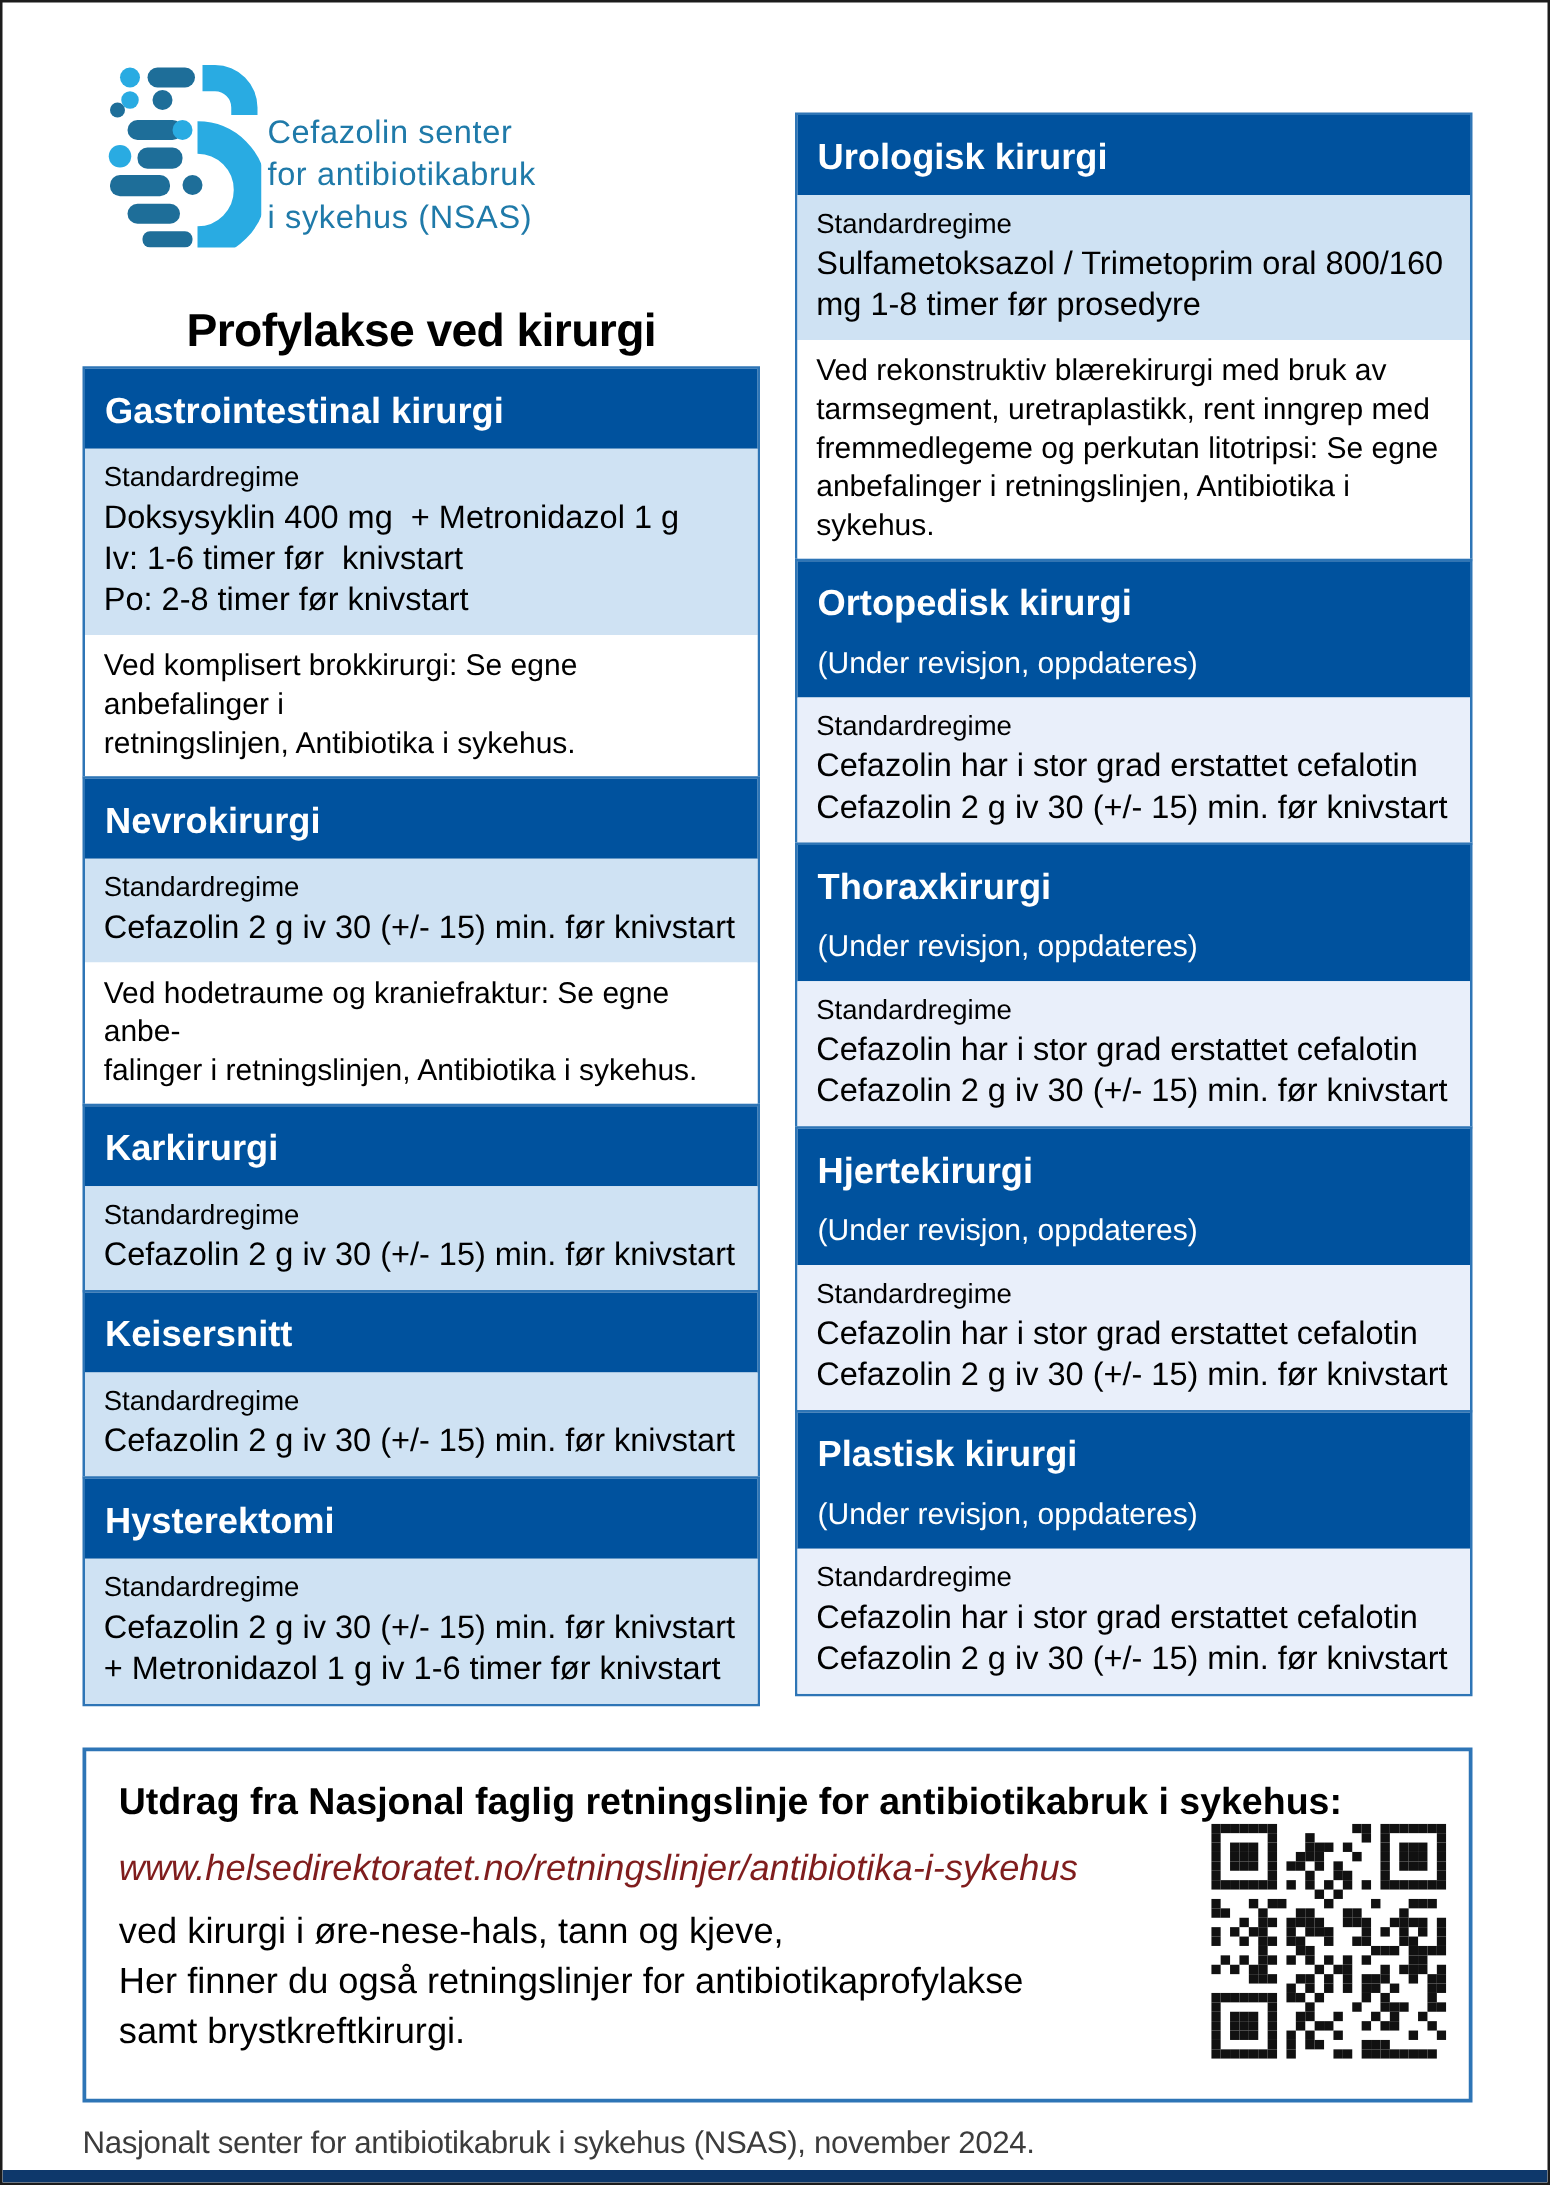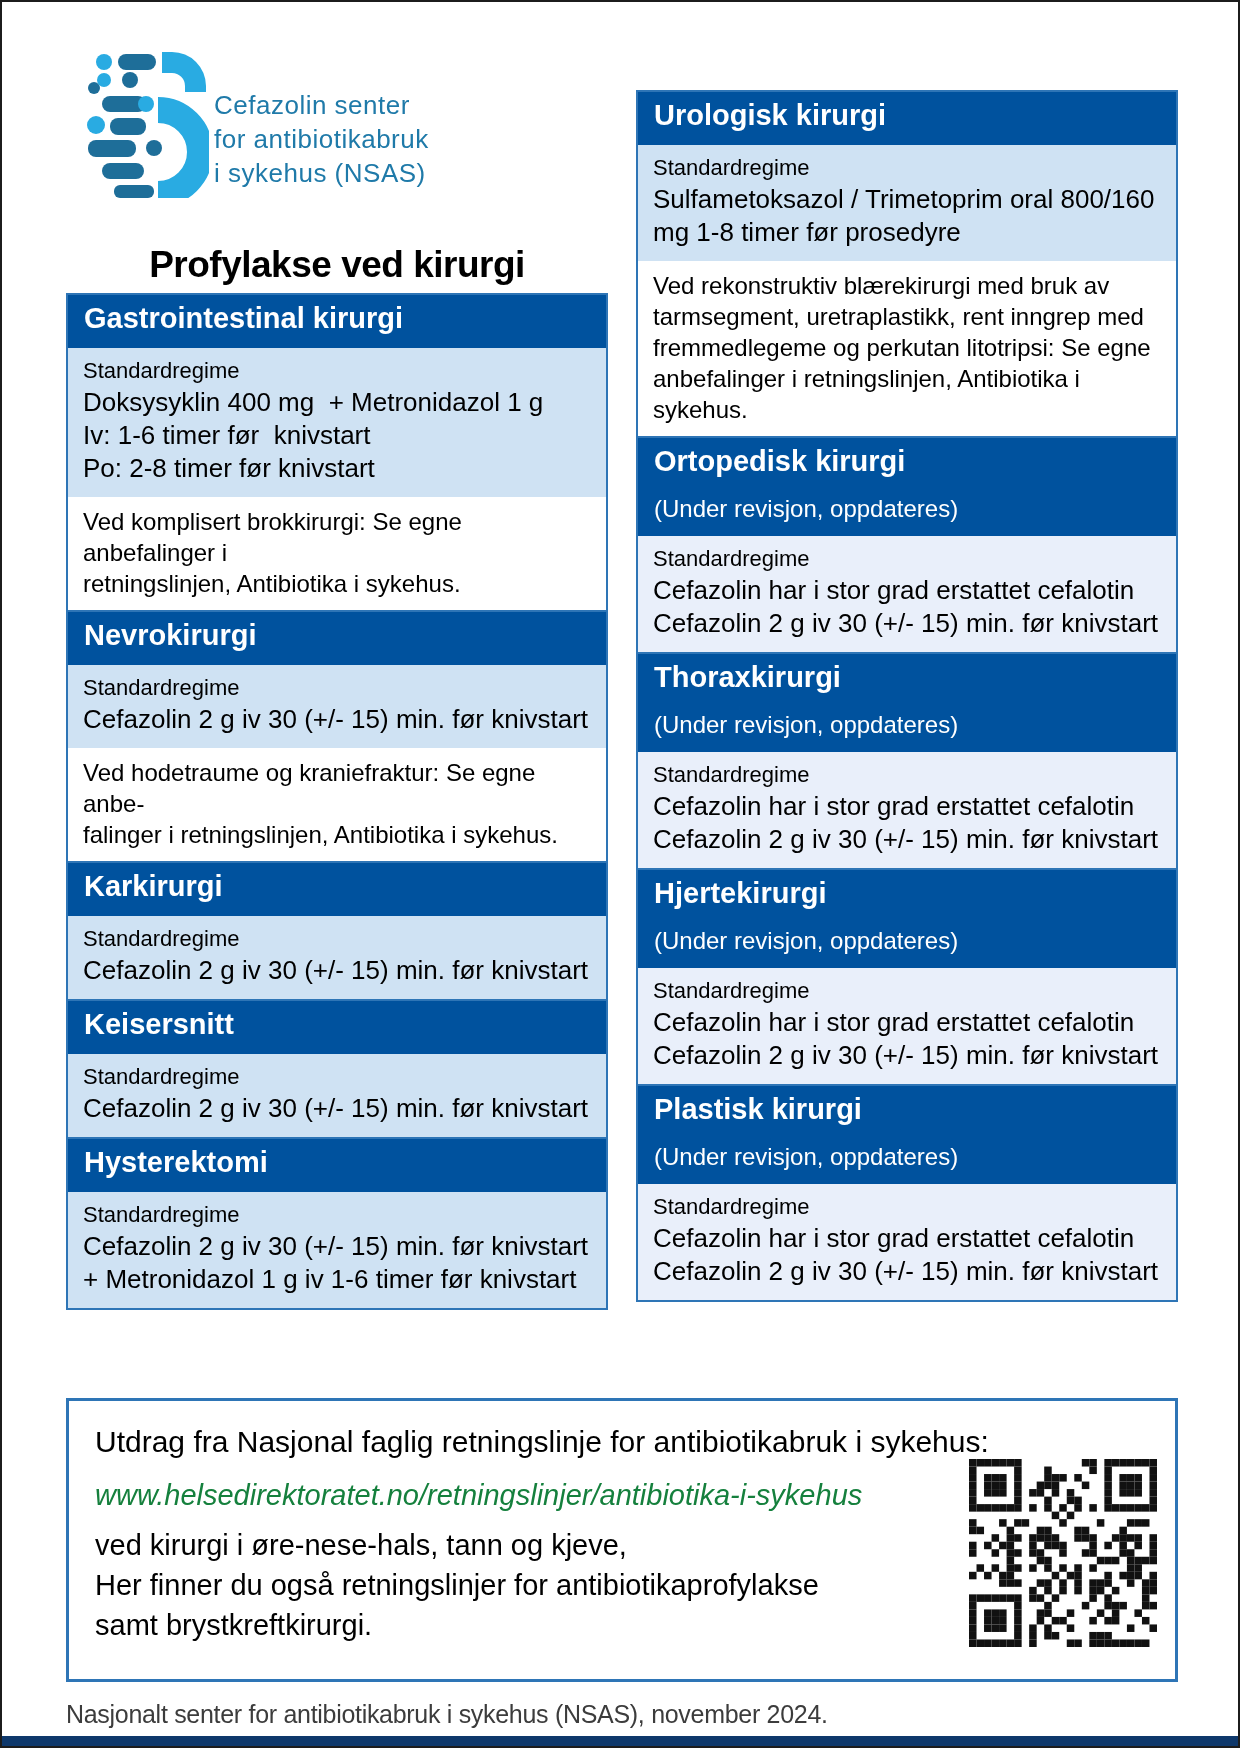--- a/index.html
+++ b/index.html
@@ -19,39 +19,39 @@
   .main-title{
     position:absolute; left:64px; top:216px; width:542px;
     text-align:center; font-size:37px; font-weight:bold; letter-spacing:-.5px;margin-top:26px;
   }
   
   .col{position:absolute; width:542px;}
   .col-left{left:64px; top:291px;}
   .col-right{left:634px; top:88px;}
   .section{border:2px solid #2e75b6; background:#fff;}
   .section + .section{margin-top:-2px;}
-  .sec-header{background:#00529e; color:#fff; padding:6px 16px 12px;}
+  .sec-header{background:#00529e; color:#fff; padding:17px 16px 12px;}
   .sec-title{font-size:29px; font-weight:bold; line-height:35px;}
   .sec-sub{font-size:24px; line-height:30px; margin-top:15px; font-weight:normal;}
   .regime{background:#cfe2f3; padding:8px 15px 12px;}
   .regime.pale{background:#e9effa;}
   .regime-label{font-size:22px; line-height:30px;}
   .regime-line{font-size:26px; line-height:33px; white-space:pre-wrap;}
   .note{background:#ffffff; padding:9px 15px 11px;}
   .note-line{font-size:24px; line-height:31px;}
   
   .info-box{
     position:absolute; left:64px; top:1396px; width:1112px; height:284px;
     box-sizing:border-box; border:3px solid #2e75b6; background:#fff;
     padding:22px 26px;
   }
-  .info-heading{font-size:30px; font-weight:normal; line-height:38px;}
+  .info-heading{font-size:30px; font-weight:bold; line-height:38px;}
   .info-link{
     display:inline-block; margin-top:16px; font-size:29px; font-style:italic;
-    color:#15803d; text-decoration:none; line-height:36px;
+    color:#7f1d1d; text-decoration:none; line-height:36px;
   }
   .info-body{margin-top:12px;}
   .info-line{font-size:29px; line-height:40px;}
   .qr{position:absolute; right:18px; top:58px; width:188px; height:188px; background:#fff;}
   
   .page-footer{
     position:absolute; left:64px; top:1698px; font-size:25px; color:#3c3c3c;
     letter-spacing:-.3px;
     text-align:center;
   }

